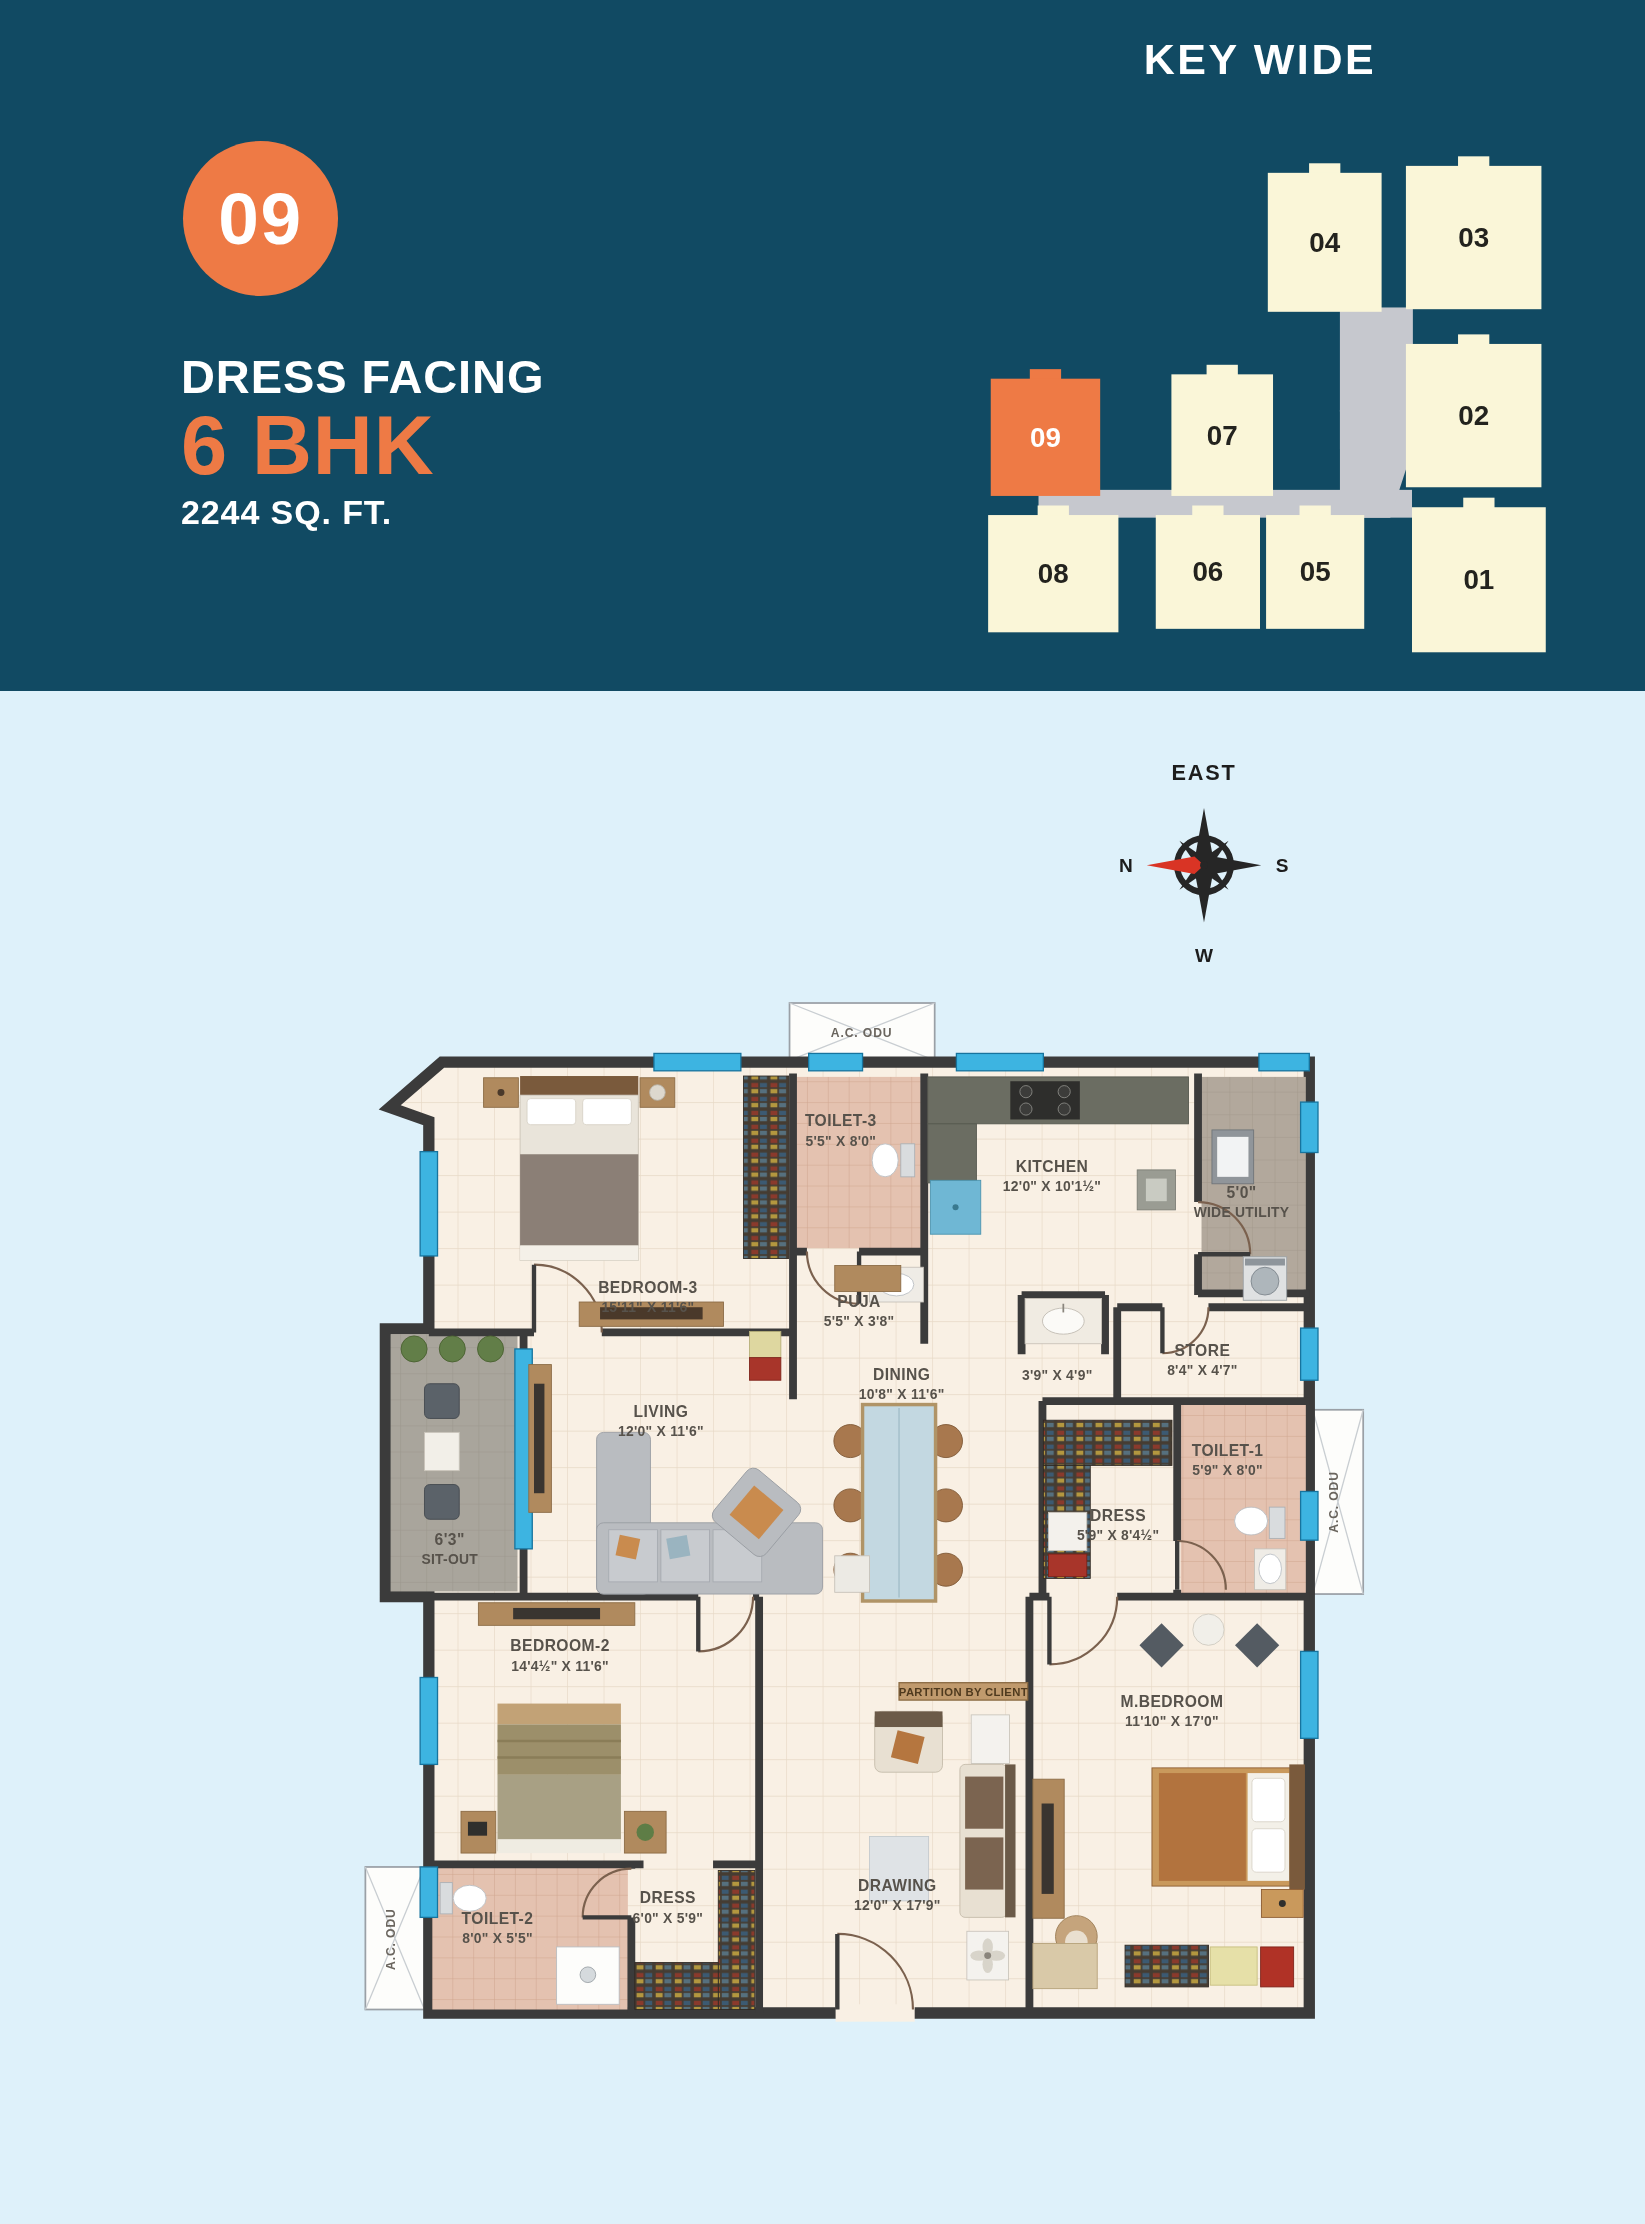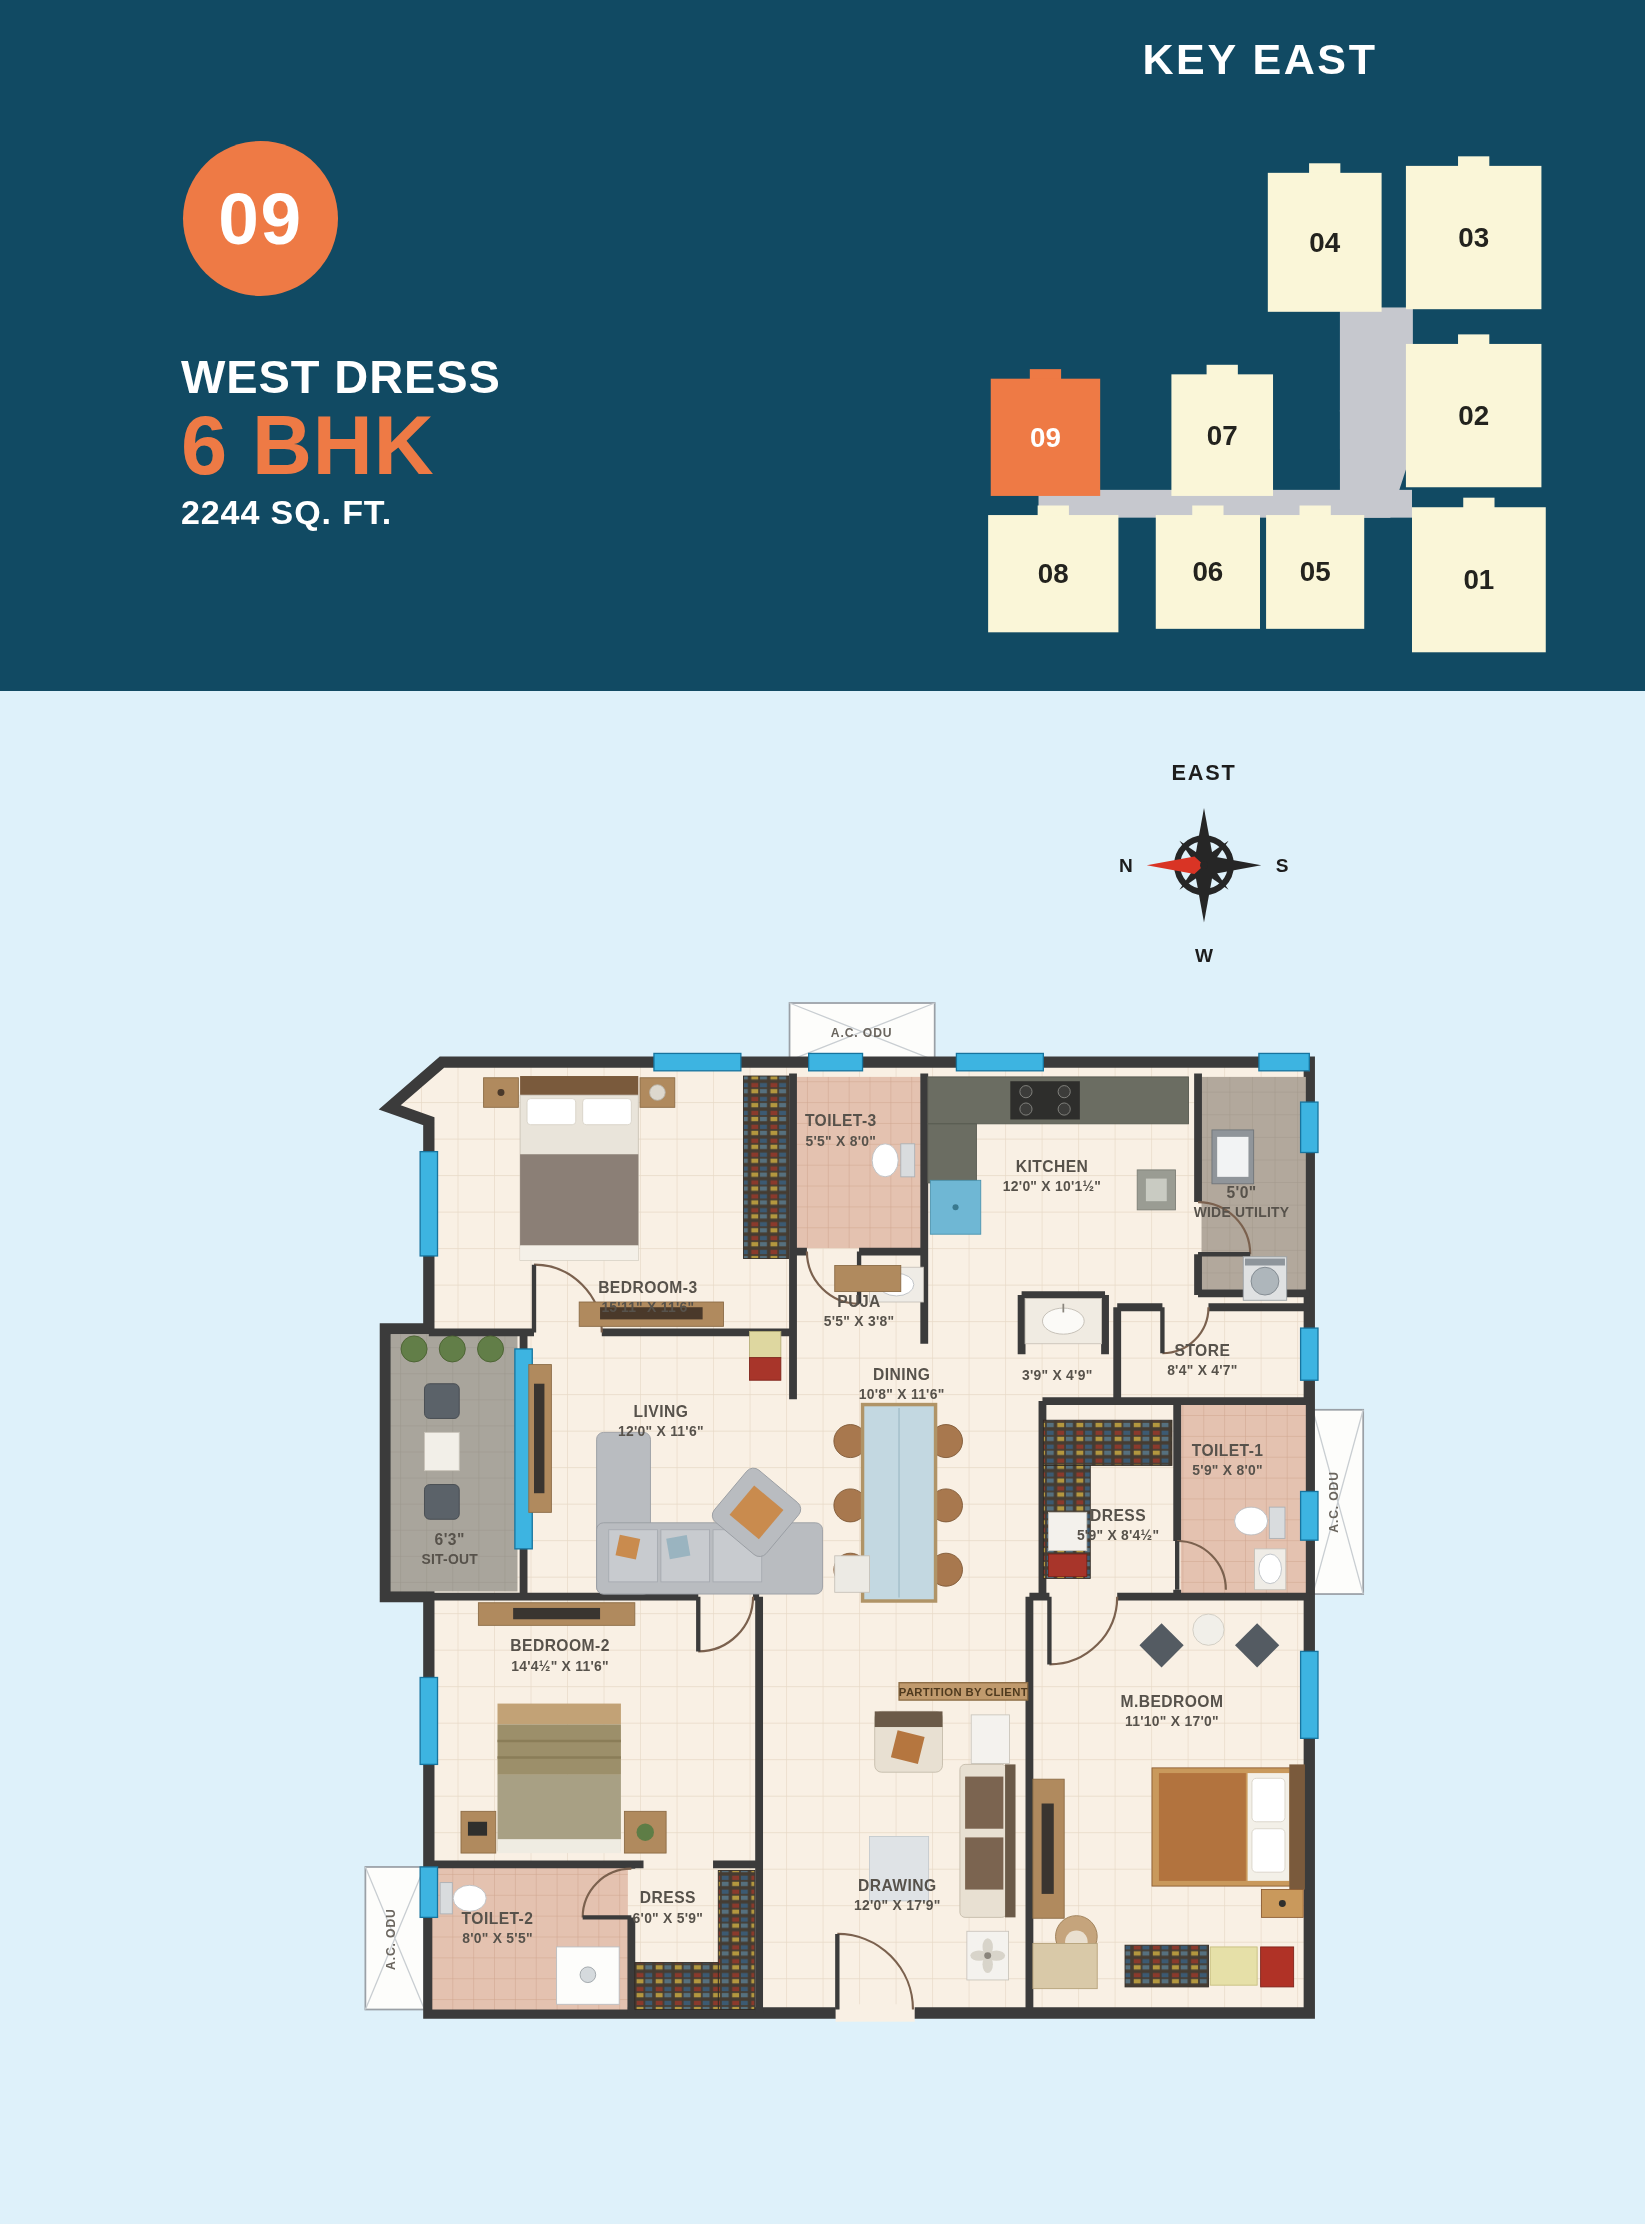--- a/index.html
+++ b/index.html
@@ -32,25 +32,25 @@
 </head>
 <body>
 
 <div class="page">
 
   <div class="hero">
     <div class="badge">
       <span>09</span>
     </div>
     <div class="hero-text">
-      <div class="facing">WEST DRESS</div>
+      <div class="facing">DRESS FACING</div>
       <div class="bhk">6 BHK</div>
       <div class="area">2244 SQ. FT.</div>
     </div>
-    <div class="keyplan-title">KEY EAST</div>
+    <div class="keyplan-title">KEY WIDE</div>
 
     <svg id="keyplan-svg" width="608" height="574" viewBox="0 0 700 660">
       <g>
         <rect x="95" y="468" width="430" height="32" fill="#c6c8ce"></rect>
         <rect x="442" y="258" width="84" height="120" fill="#c6c8ce"></rect>
         <polygon points="442,376 526,376 526,420 500,500 442,500" fill="#c6c8ce"></polygon>
       </g>
       <g id="kp-units">
           <g>
             <rect x="406.5" y="92" width="36" height="12" fill="#faf6d8"></rect>

